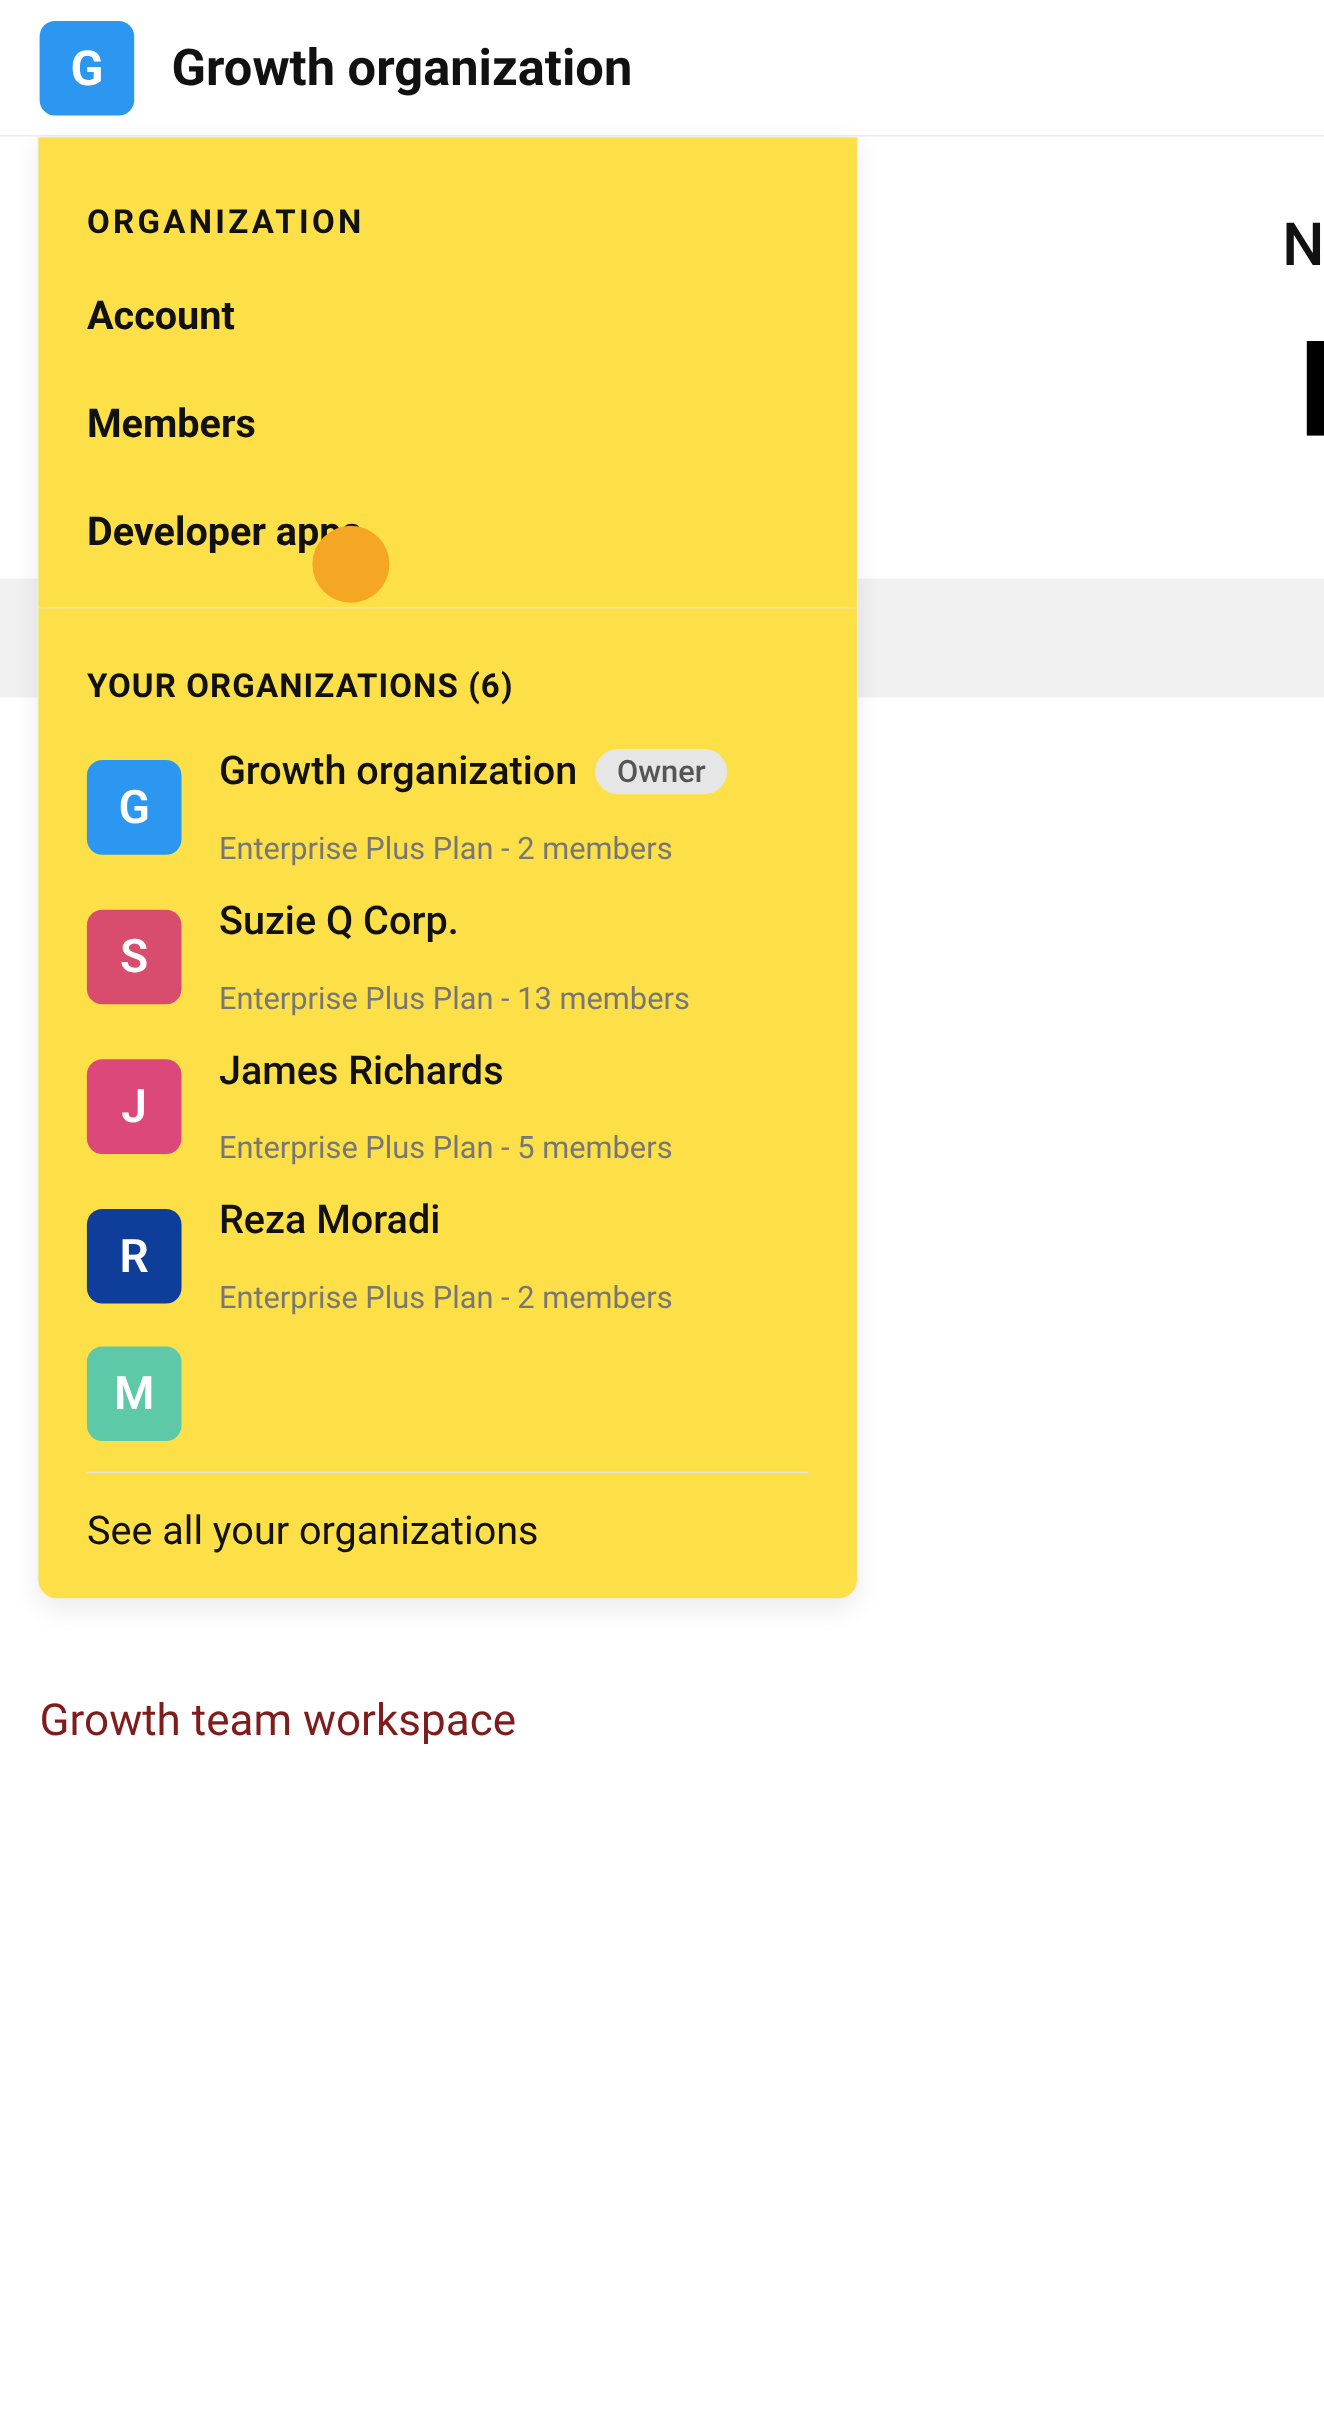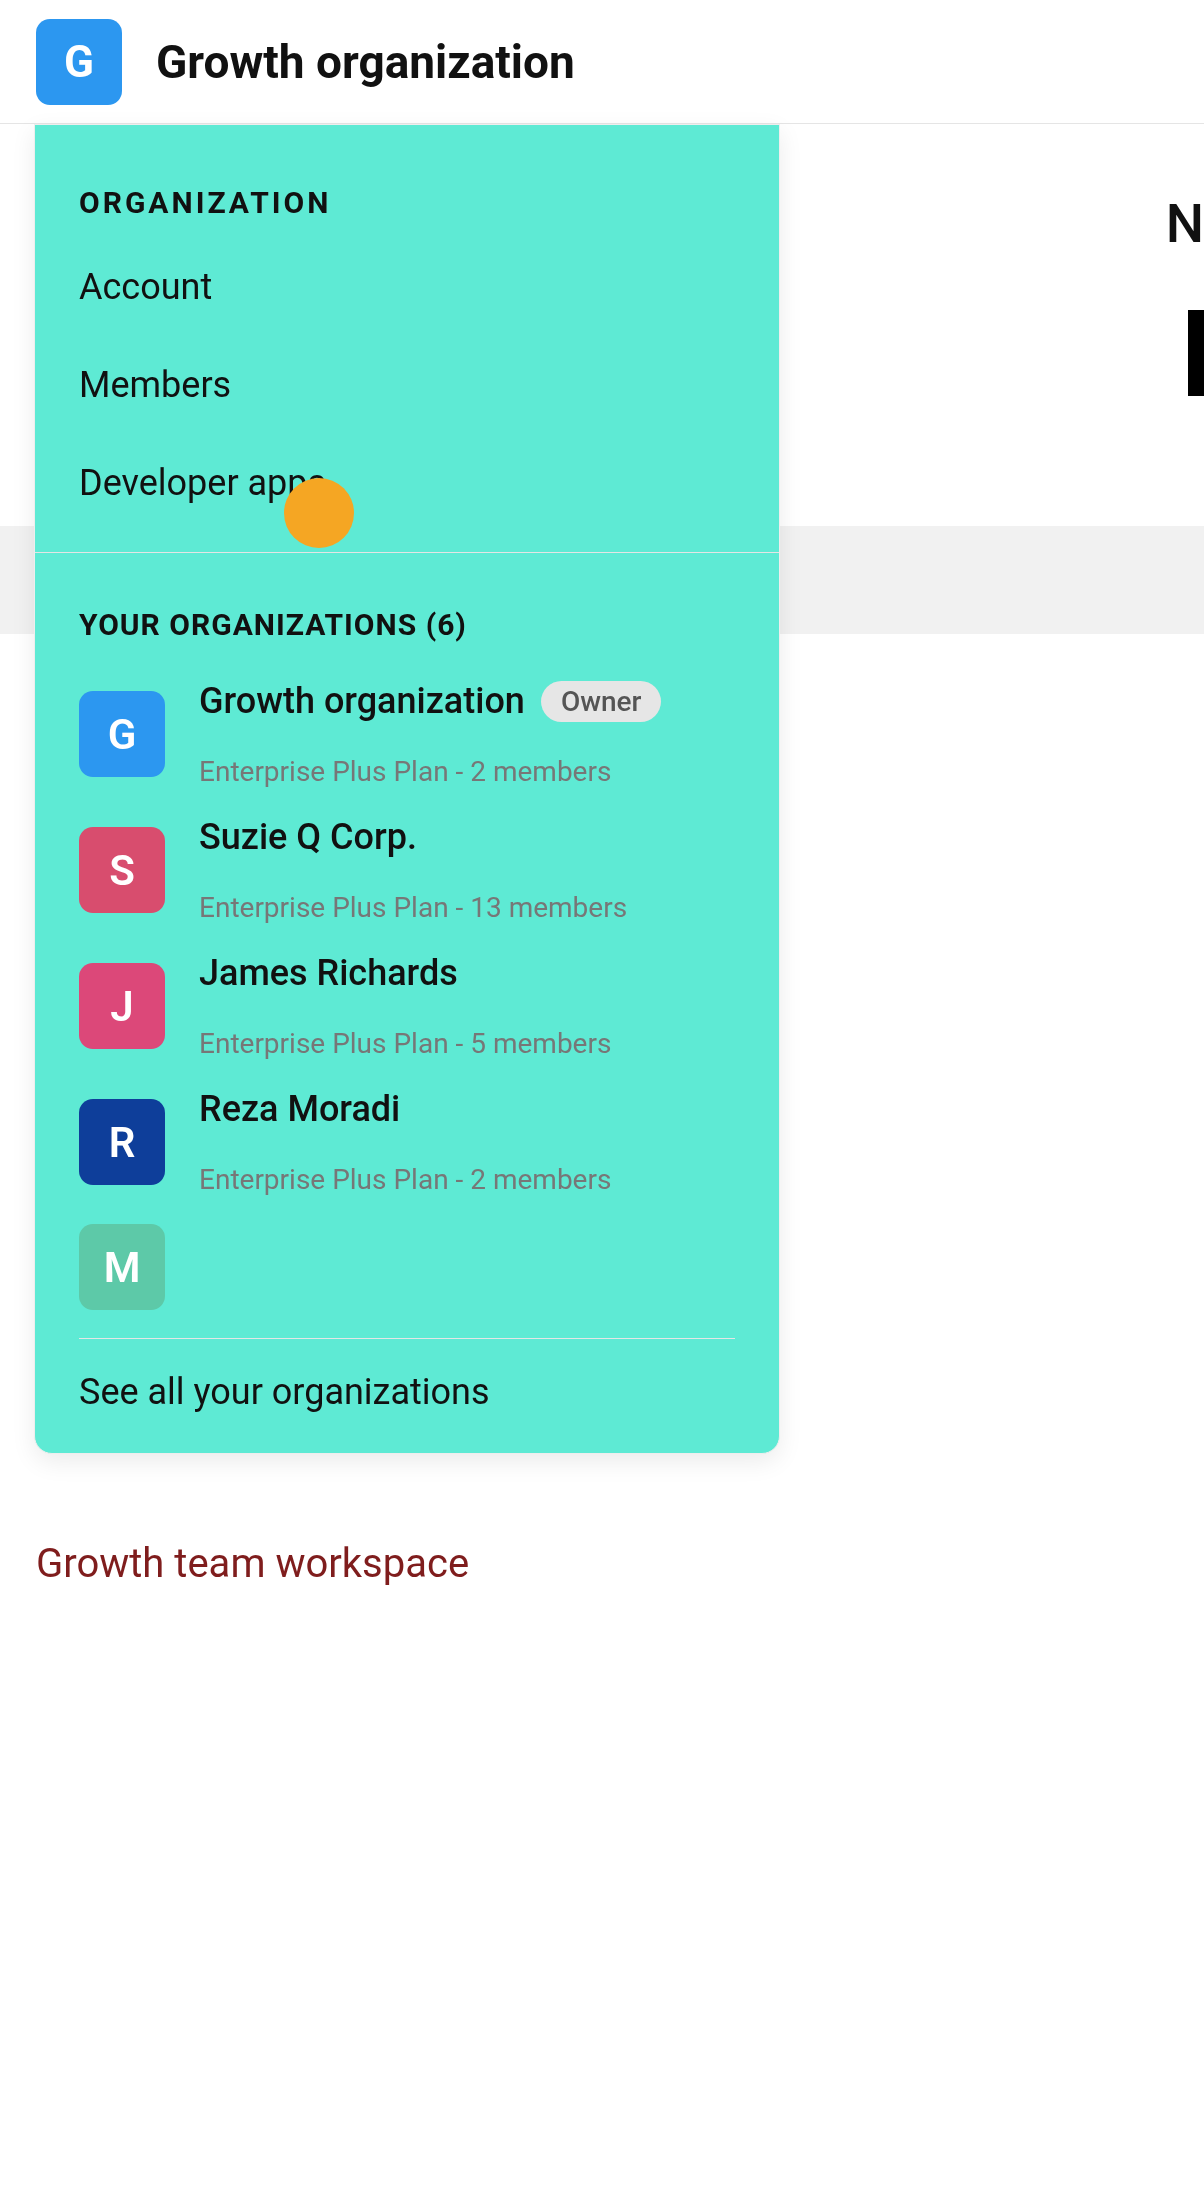--- a/index.html
+++ b/index.html
@@ -33,37 +33,37 @@
   .header-title {
     font-size: 46px;
     font-weight: 700;
     color: #111;
   }
   .dropdown {
     position: absolute;
     top: 124px;
     left: 34px;
     width: 746px;
-    background: #5eead4;
+    background: #fde047;
     border: 1px solid #eee;
     border-radius: 0 0 18px 18px;
     box-shadow: 0 8px 24px rgba(0,0,0,0.08);
     padding-bottom: 30px;
   }
   .section-header {
     font-size: 30px;
     font-weight: 700;
     letter-spacing: 3px;
     color: #111;
     padding: 60px 44px 18px 44px;
     text-transform: uppercase;
   }
   .menu-item {
     font-size: 36px;
-    font-weight: 400;
+    font-weight: 700;
     color: #111;
     padding: 28px 44px;
     cursor: pointer;
   }
   .divider {
     height: 1px;
     background: #e5e5e5;
     margin-top: 20px;
   }
   .orgs-header {

